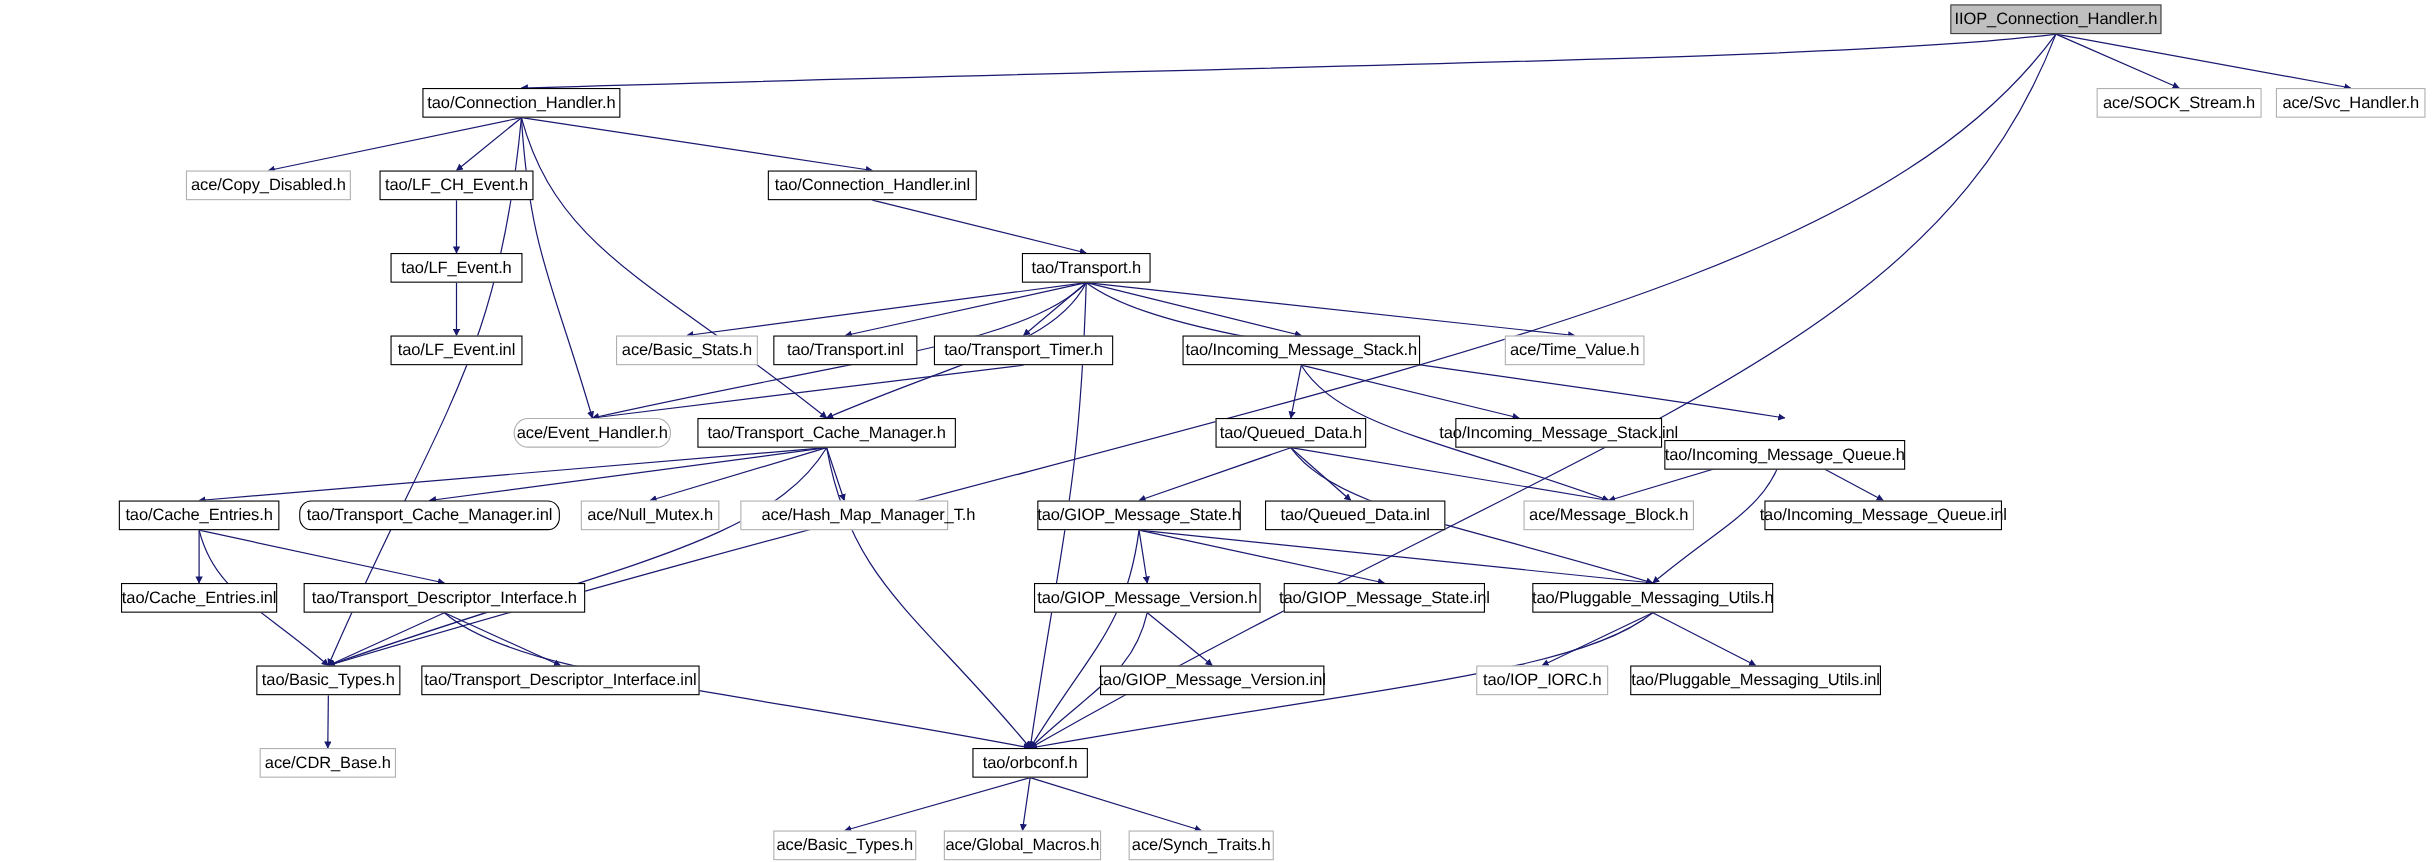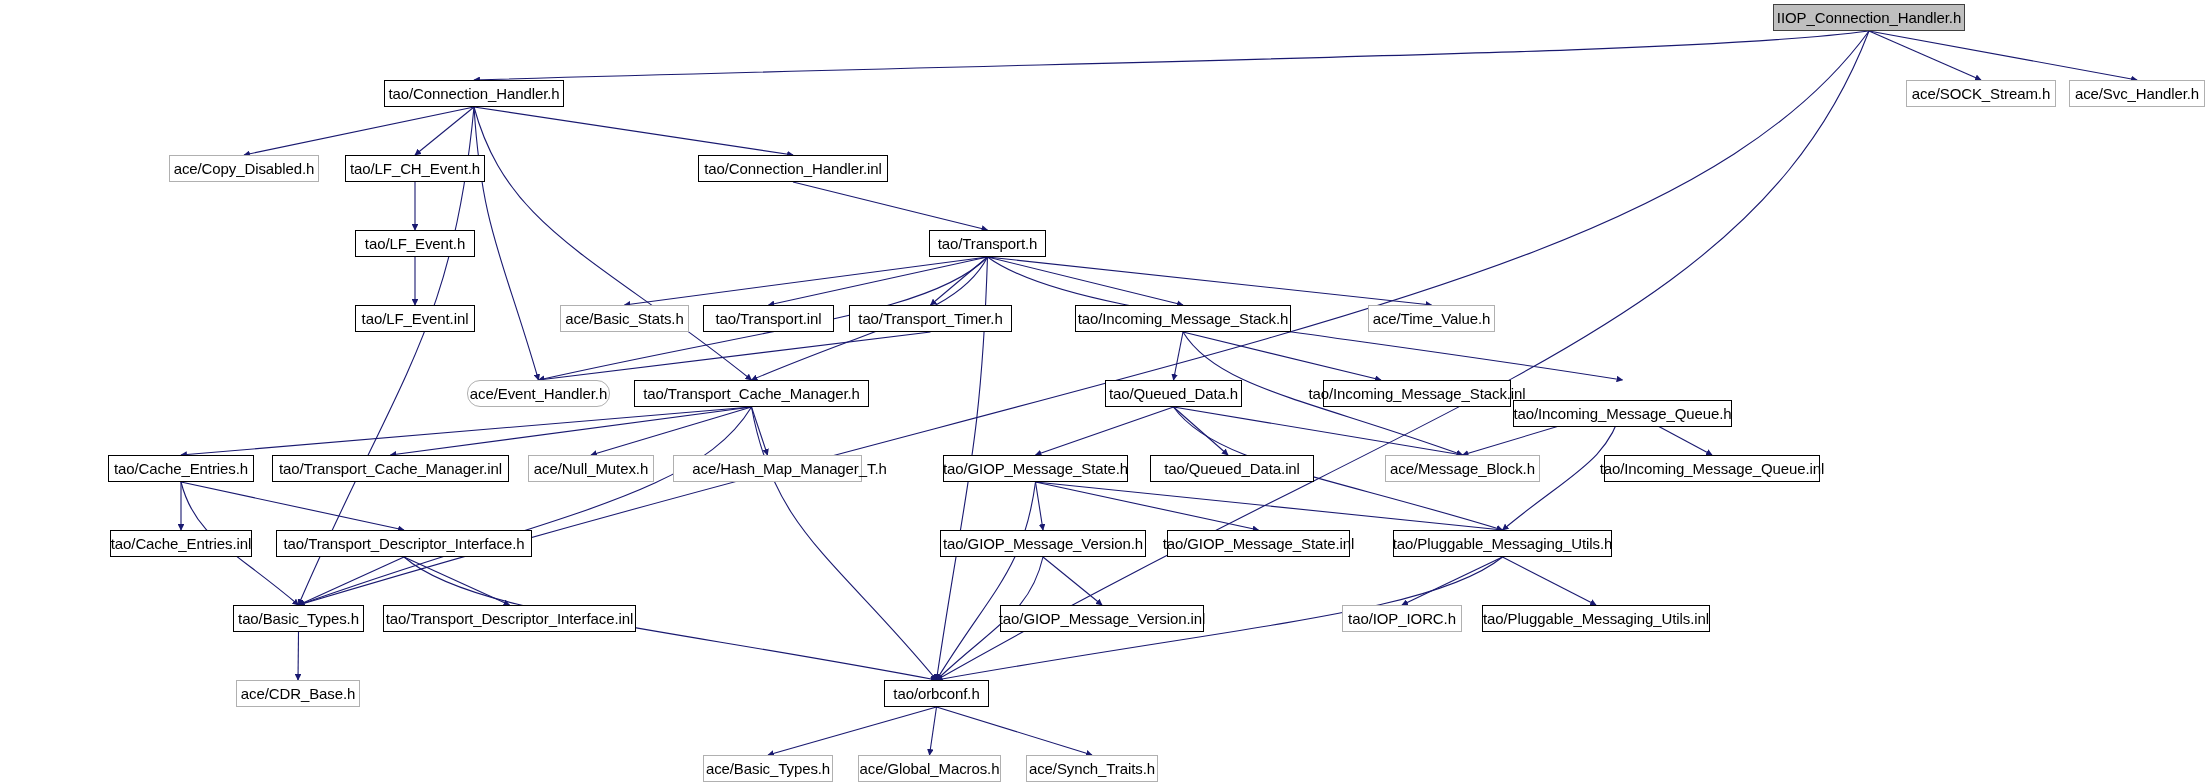--- a/index.html
+++ b/index.html
@@ -149,21 +149,21 @@
     </div>
     <div class="node int" style="left: 1275px; top: 380px; width: 188px; margin-left: 48px;">
       <span>tao/Incoming_Message_Stack.inl</span>
     </div>
     <div class="node int" style="left: 1513px; top: 400px; width: 219px;">
       <span>tao/Incoming_Message_Queue.h</span>
     </div>
     <div class="node int" style="left: 108px; top: 455px; width: 146px;">
       <span>tao/Cache_Entries.h</span>
     </div>
-    <div class="node int" style="left: 272px; top: 455px; width: 237px;">
+    <div class="node int" style="left: 272px; top: 455px; width: 237px; border-radius: 11px;">
       <span>tao/Transport_Cache_Manager.inl</span>
     </div>
     <div class="node ext" style="left: 528px; top: 455px; width: 126px;">
       <span>ace/Null_Mutex.h</span>
     </div>
     <div class="node ext" style="left: 673px; top: 455px; width: 189px; padding-left: 44px;">
       <span>ace/Hash_Map_Manager_T.h</span>
     </div>
     <div class="node int" style="left: 943px; top: 455px; width: 185px;">
       <span>tao/GIOP_Message_State.h</span>

